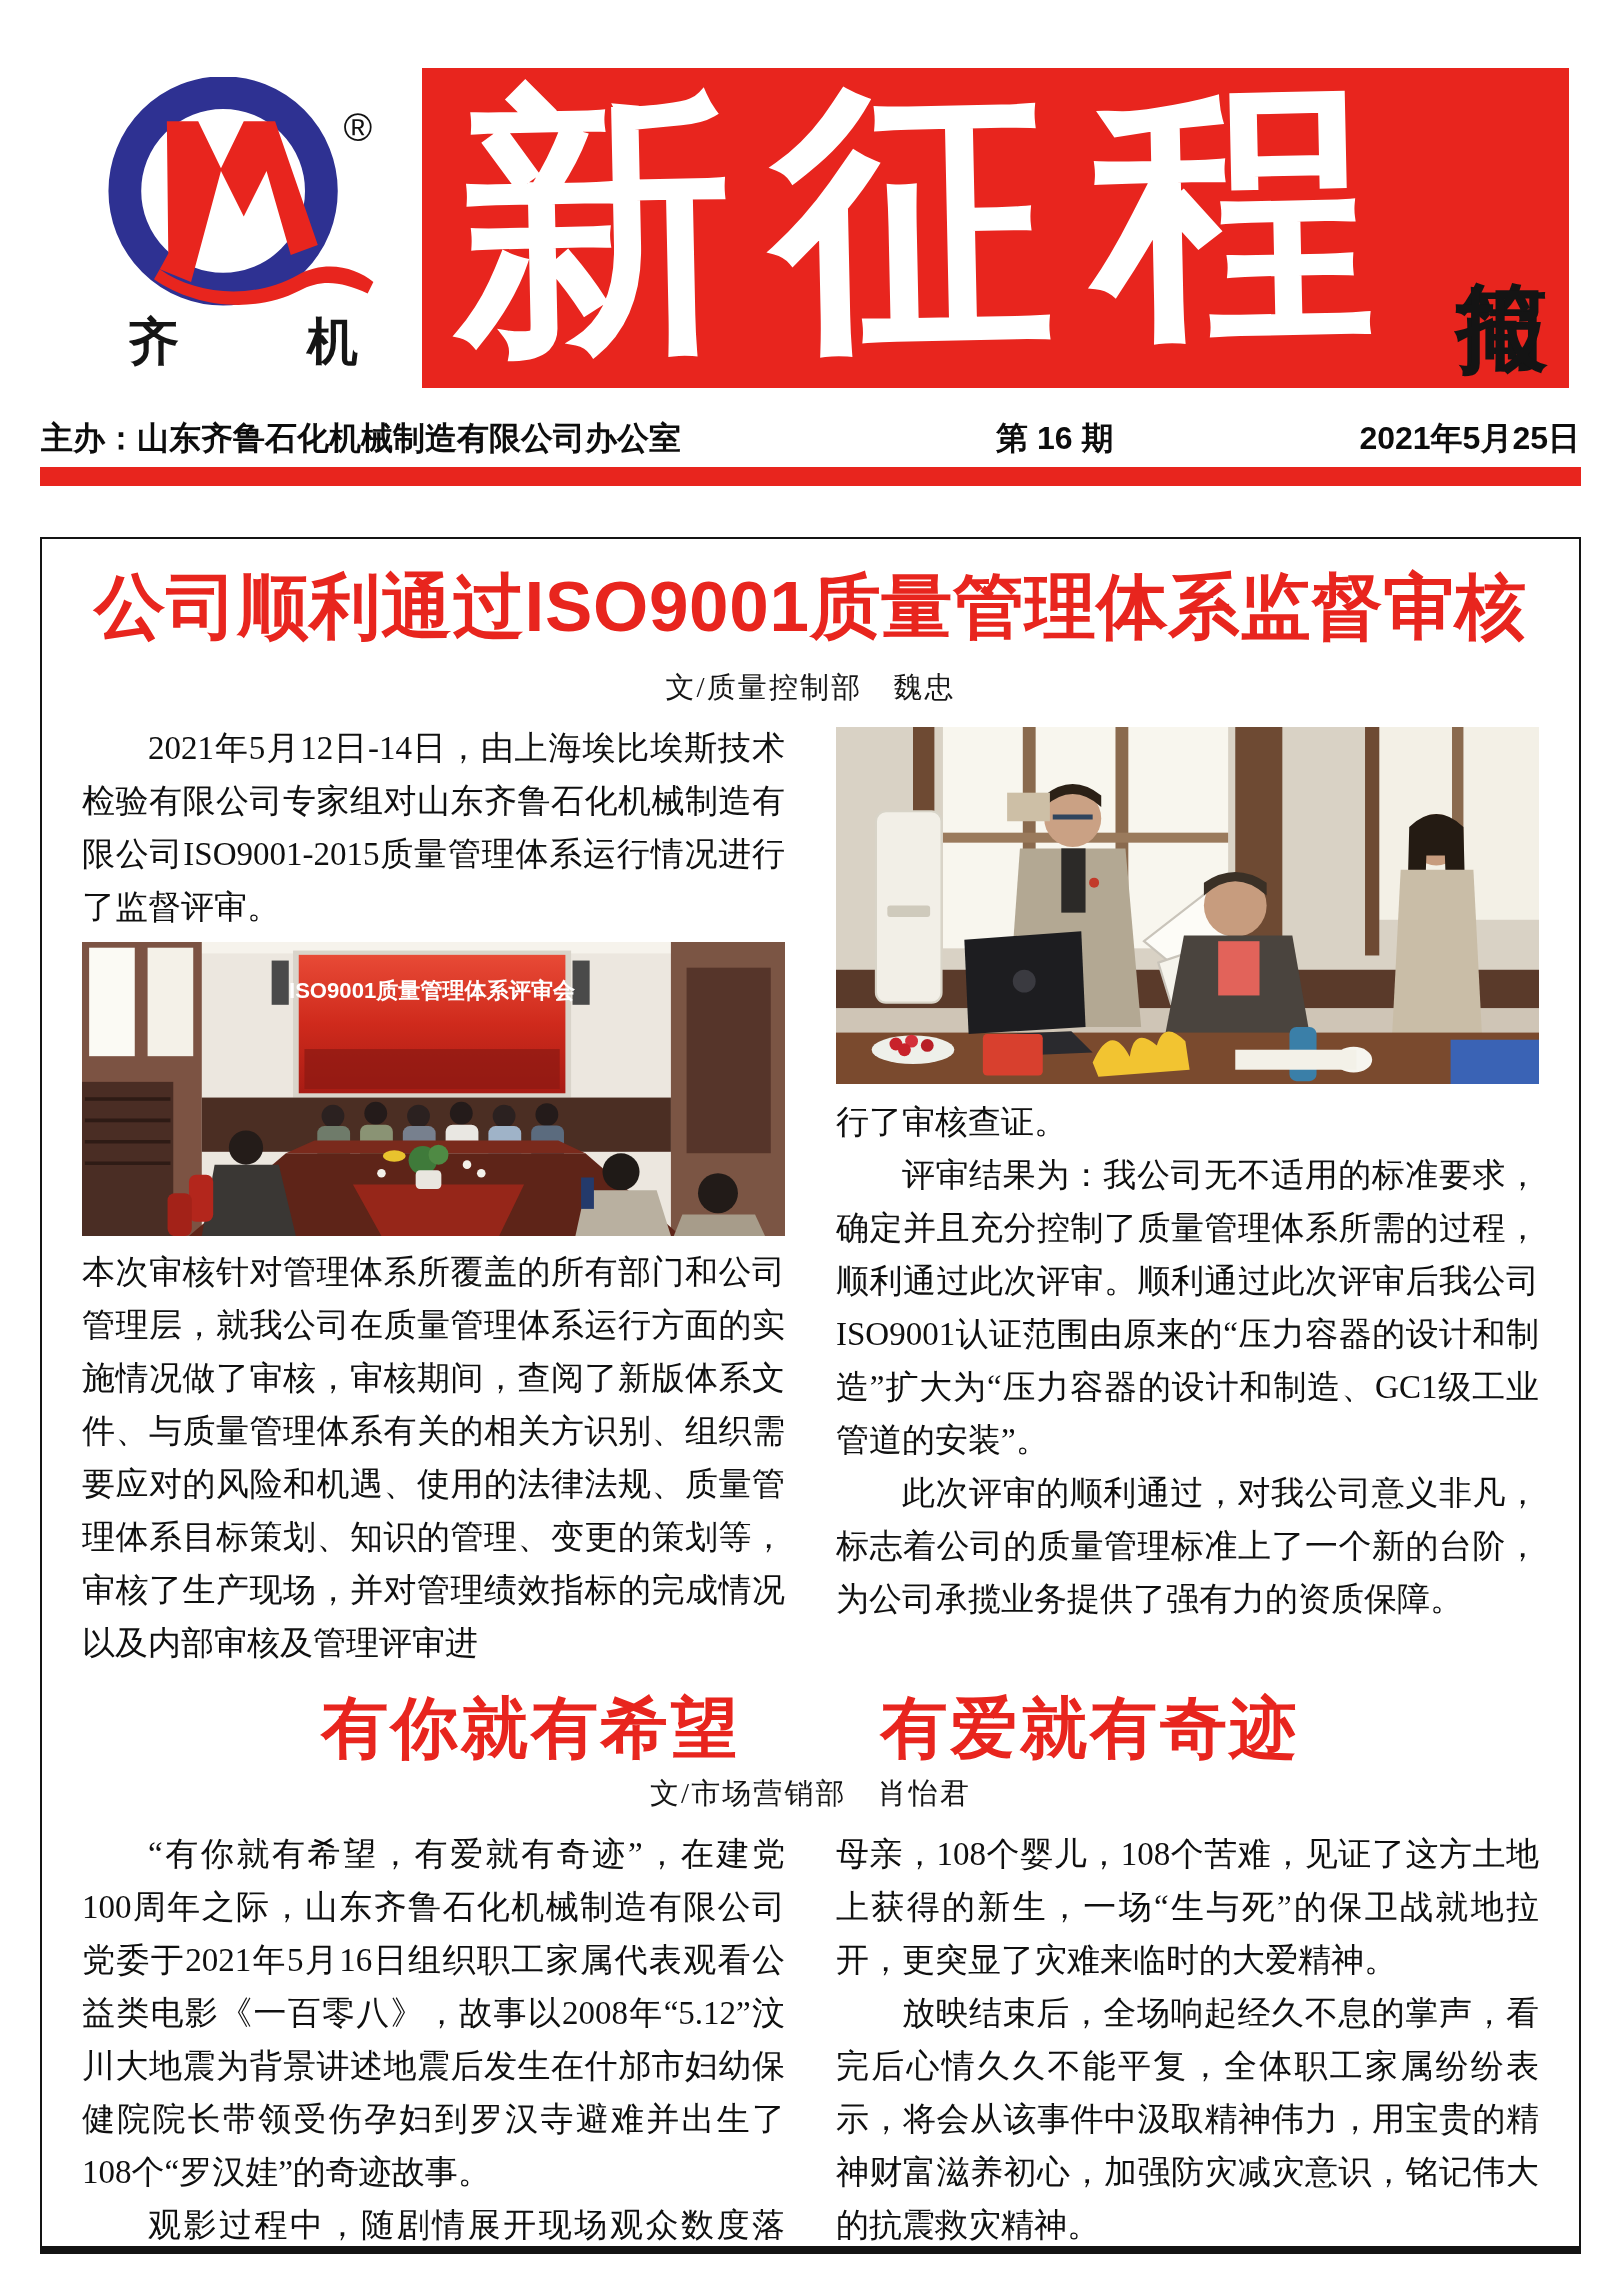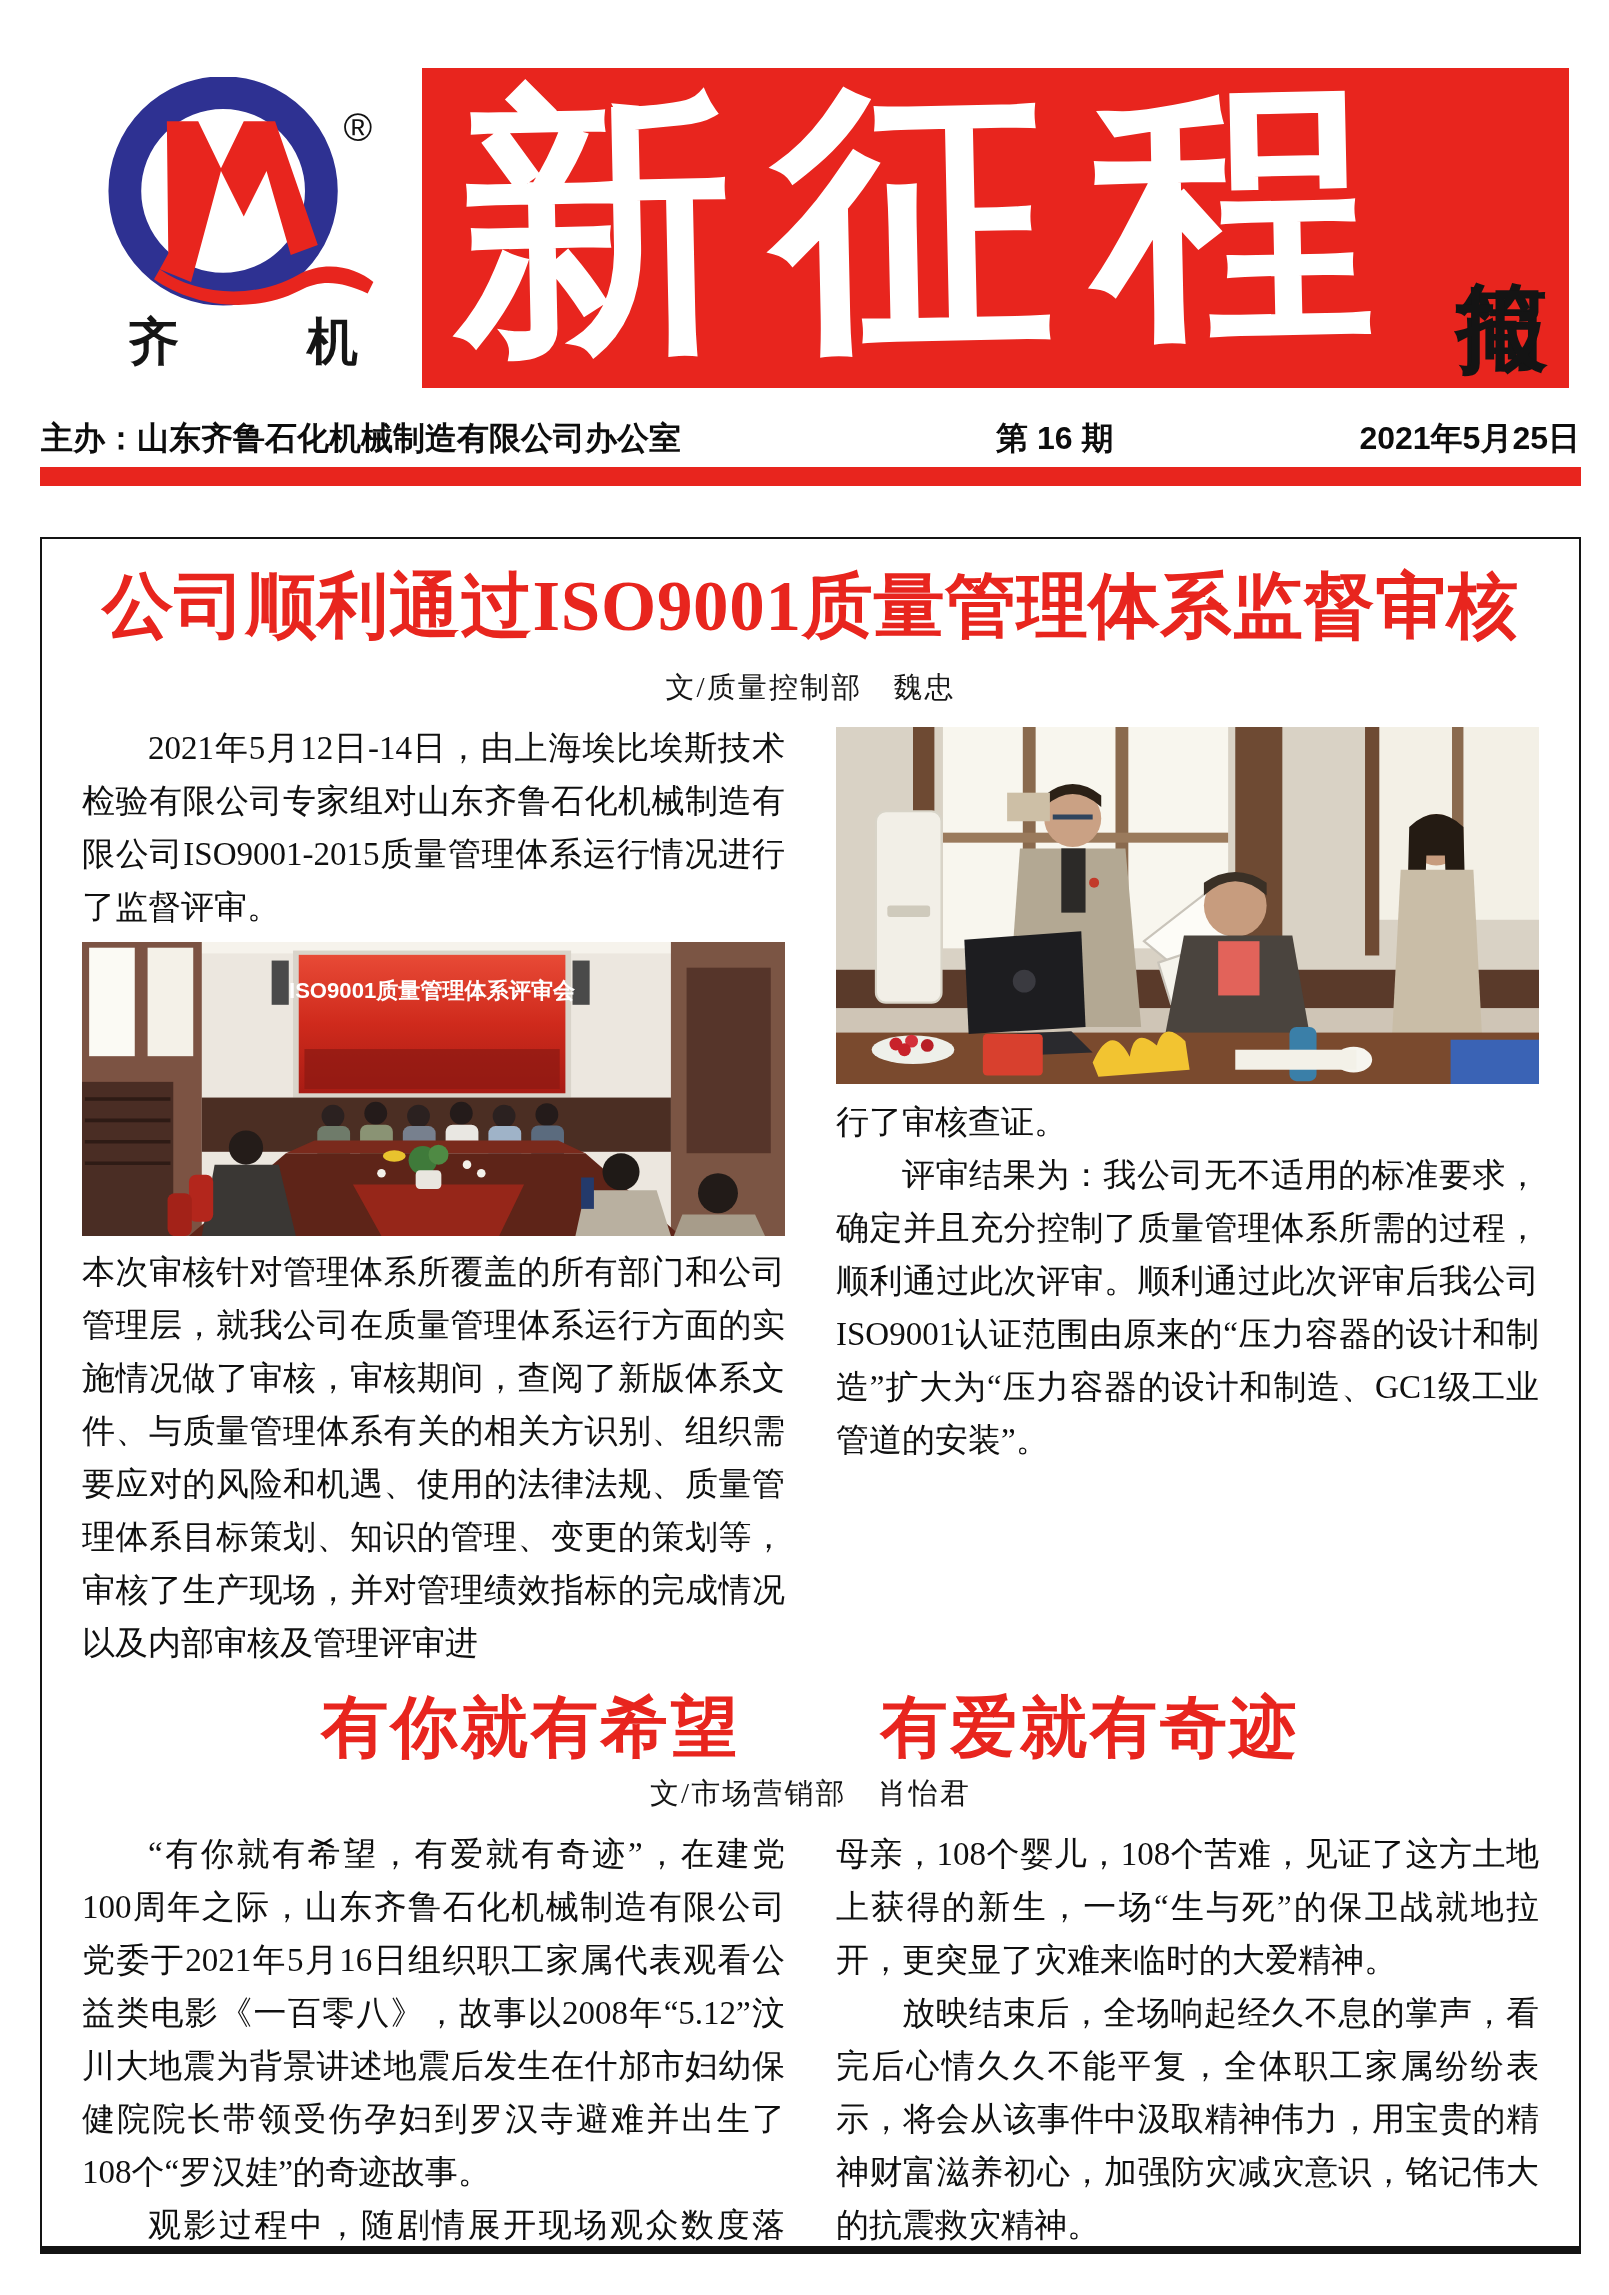--- a/index.html
+++ b/index.html
@@ -21,21 +21,21 @@
   .infobar{position:absolute;left:41px;top:419px;width:1539px;height:40px;display:flex;align-items:center;
     font-family:"Liberation Sans","DejaVu Sans",sans-serif;font-size:32px;font-weight:700;color:#0d0d0d;}
   .infobar .org{flex:0 0 auto;}
   .infobar .issue{flex:1 1 auto;text-align:center;padding-left:93px;}
   .infobar .date{flex:0 0 auto;margin-left:24px;}
   .divider{position:absolute;left:40px;top:467px;width:1541px;height:19px;background:#E8251E;}
 
   
   .frame{position:absolute;left:40px;top:537px;width:1541px;height:1717px;box-sizing:border-box;
     border:2.9px solid #141414;border-bottom-width:8.6px;padding:0 40px;overflow:hidden;background:#fff;}
-  .headline{margin:0;text-align:center;color:#E8251E;font-family:Liberation Serif, serif;
+  .headline{margin:0;text-align:center;color:#E8251E;font-family:Liberation Sans, sans-serif;
     font-weight:900;white-space:nowrap;}
   .headline.h1a{margin-top:26px;font-size:71px;line-height:1.18;letter-spacing:0.7px;}
   .headline.h2a{margin-top:18.5px;font-size:67px;line-height:1.15;letter-spacing:2.9px;}
   .byline{text-align:center;font-size:29px;line-height:1.2;color:#161616;letter-spacing:2.1px;
     font-family:"Liberation Serif","DejaVu Serif",serif;}
   .byline.b1{margin-top:21px;}
   .byline.b2{margin-top:10px;}
   .cols{display:flex;gap:51px;margin-top:17px;}
   .col{flex:1 1 0;min-width:0;font-size:33px;line-height:53px;text-align:justify;color:#101010;}
   .col p{margin:0;}
@@ -218,20 +218,21 @@
             <path d="M360 470 q26 -58 52 -8 q6 -44 38 -16 q10 -36 40 -6 l6 40 l-128 10 Z" fill="#f2c431"></path>
             <rect x="636" y="420" width="38" height="76" rx="10" fill="#3a7fa8"></rect>
             <ellipse cx="726" cy="466" rx="26" ry="18" fill="#f6f5ef"></ellipse>
             <rect x="862" y="438" width="124" height="62" fill="#3a63b5"></rect>
             <rect x="560" y="452" width="170" height="28" fill="#f3f1e8"></rect>
             <rect x="240" y="92" width="60" height="40" fill="#cdbfa6"></rect>
           </svg>
         </div>
         <p>行了审核查证。</p>
         <p class="ind">评审结果为：我公司无不适用的标准要求，确定并且充分控制了质量管理体系所需的过程，顺利通过此次评审。顺利通过此次评审后我公司ISO9001认证范围由原来的“压力容器的设计和制造”扩大为“压力容器的设计和制造、GC1级工业管道的安装”。</p>
+        <p class="ind">此次评审的顺利通过，对我公司意义非凡，标志着公司的质量管理标准上了一个新的台阶，为公司承揽业务提供了强有力的资质保障。</p>
       </div>
     </div>
   </div>
 
   <div>
     <h1 class="headline h2a">有你就有希望　　有爱就有奇迹</h1>
     <div class="byline b2">文/市场营销部　肖怡君</div>
 
     <div class="cols">
       <div class="col">

